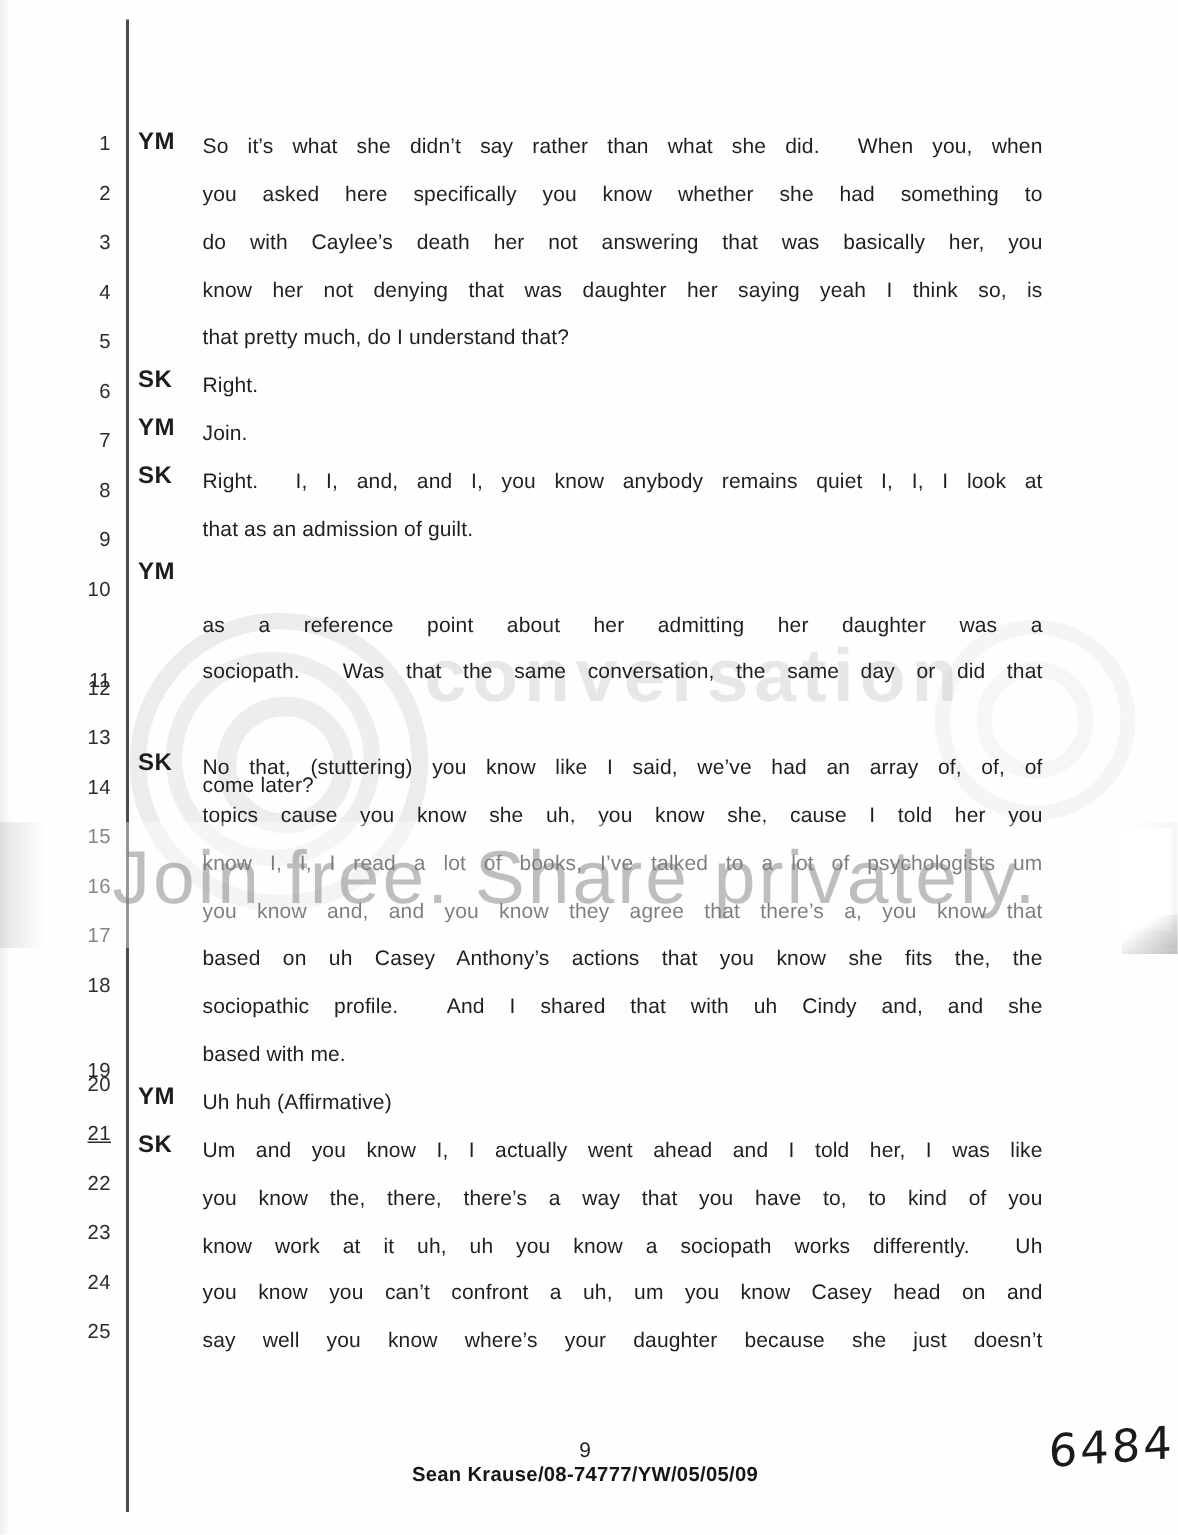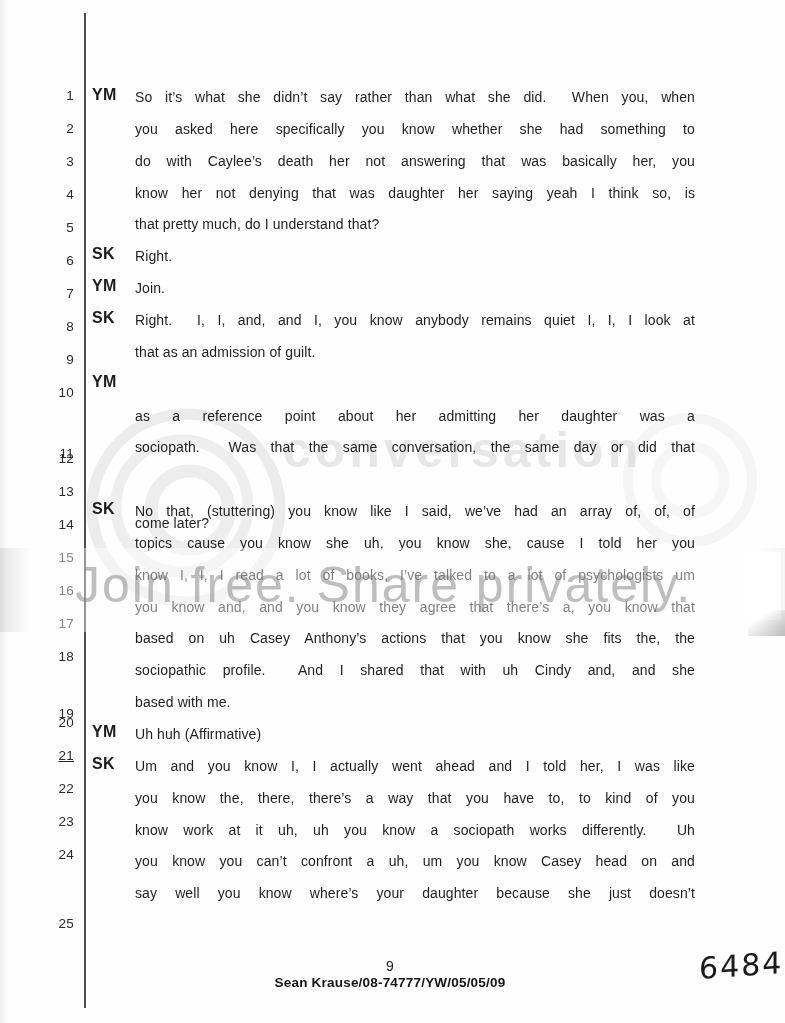--- a/index.html
+++ b/index.html
@@ -100,21 +100,21 @@
       <div class="line-number" style="top: 550px;">15</div>
       <div class="line-number" style="top: 583px;">16</div>
       <div class="line-number" style="top: 616px;">17</div>
       <div class="line-number" style="top: 649px;">18</div>
       <div class="line-number" style="top: 682px; margin-top: 24px;">19</div>
       <div class="line-number" style="top: 715px;">20</div>
       <div class="line-number" style="top: 748px; text-decoration: underline;">21</div>
       <div class="line-number" style="top: 781px;">22</div>
       <div class="line-number" style="top: 814px;">23</div>
       <div class="line-number" style="top: 847px;">24</div>
-      <div class="line-number" style="top: 880px; margin-top: 36px;">25</div>
+      <div class="line-number" style="top: 880px;">25</div>
     </div>
   <div id="lines">
       <div class="t-line" style="top: 86px;">
         <span class="spk">YM</span>
         <div class="txt just">So it’s what she didn’t say rather than what she did.&nbsp; When you, when</div>
       </div>
       <div class="t-line" style="top: 117.85px;">
         <div class="txt just">you asked here specifically you know whether she had something to</div>
       </div>
       <div class="t-line" style="top: 149.7px;">

